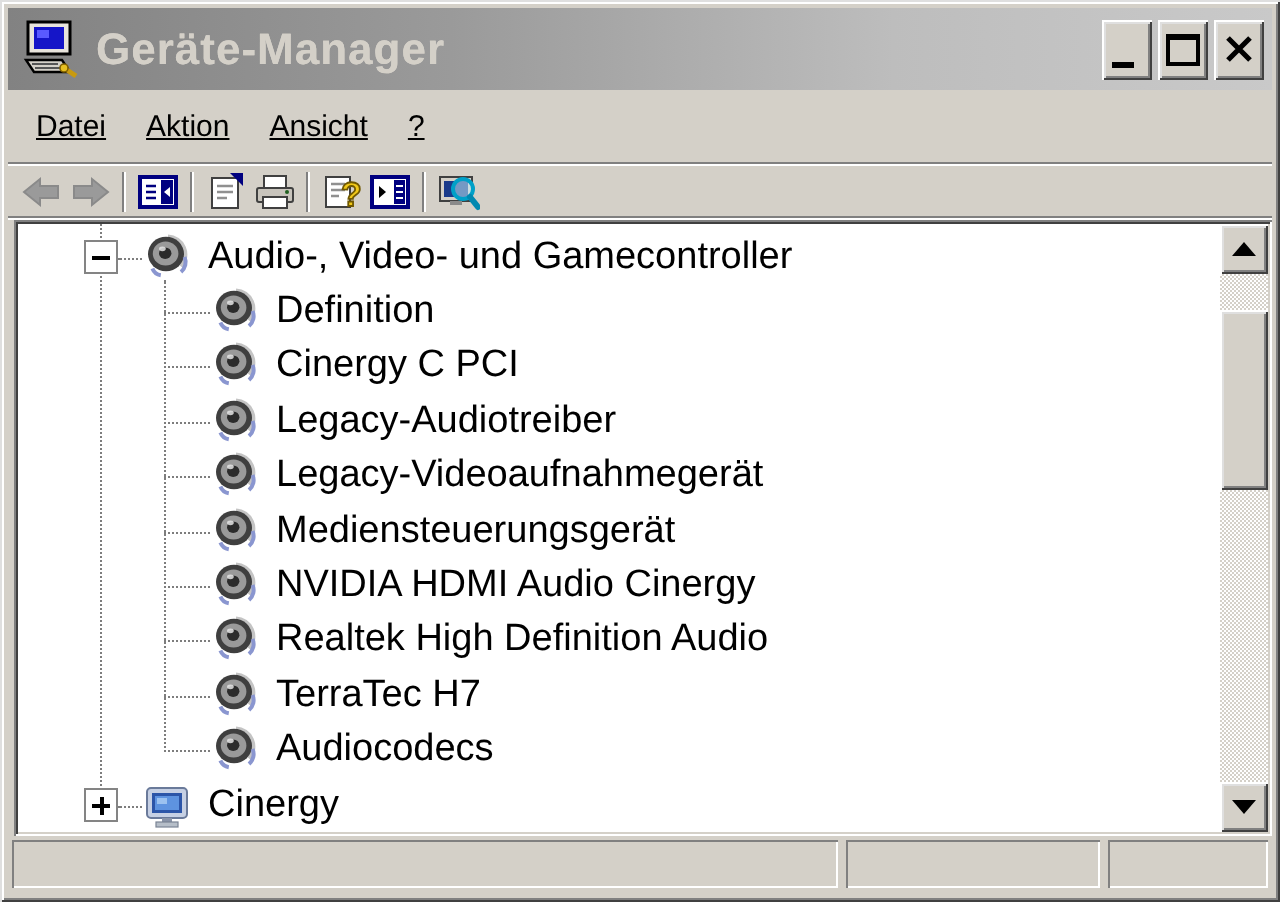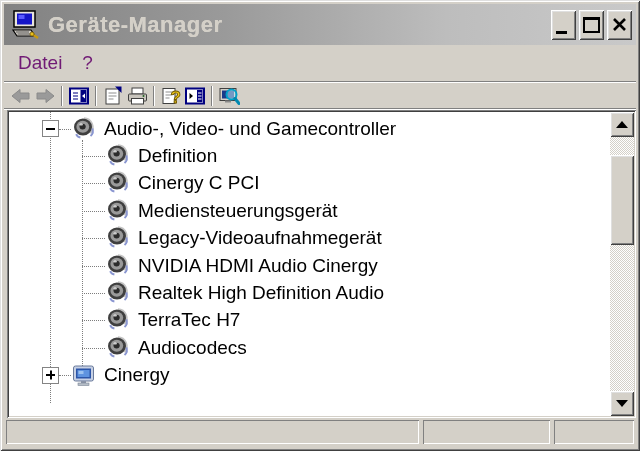--- a/index.html
+++ b/index.html
@@ -17,21 +17,21 @@
   .winbtns{display:flex;gap:3px;}
   .winbtn{width:25px;height:30px;background:#d4d0c8;position:relative;
     box-shadow:inset 1px 1px 0 #ffffff, inset -1px -1px 0 #404040,
                inset 2px 2px 0 #dfdfdf, inset -2px -2px 0 #808080;
     display:flex;align-items:center;justify-content:center;}
   .glyph-min{position:absolute;left:5px;bottom:6px;width:11px;height:3px;background:#000;}
   .glyph-max{width:13px;height:11px;border:2px solid #000;border-top-width:3px;}
   .glyph-close{width:15px;height:15px;}
   
   .menubar{position:absolute;left:4px;top:45px;right:4px;height:36px;display:flex;align-items:center;
-    font-size:19px;color:#701a75;padding-left:4px;}
+    font-size:15px;color:#000000;padding-left:4px;text-decoration:underline;}
   .menu-item{padding:4px 10px;cursor:default;white-space:nowrap;}
   .groove{position:absolute;left:4px;right:4px;height:2px;background:linear-gradient(#808080 50%,#ffffff 50%);}
   .groove.g1{top:81px;}
   .groove.g2{top:108px;}
   
   .toolbar{position:absolute;left:4px;top:83px;right:4px;height:25px;display:flex;align-items:center;padding-left:5px;}
   .tbtn{width:24px;height:24px;display:flex;align-items:center;justify-content:center;flex:0 0 auto;}
   .tsep{width:2px;height:20px;margin:0 4px;background:linear-gradient(to right,#808080 50%,#ffffff 50%);flex:0 0 auto;}
   
   .content{position:absolute;left:7px;top:110px;right:4px;bottom:33px;background:#fff;
@@ -102,20 +102,22 @@
         <div class="winbtn">
           <svg class="glyph-close" viewBox="0 0 15 15">
             <path d="M2,2 L13,13 M13,2 L2,13" stroke="#000" stroke-width="2.6"></path>
           </svg>
         </div>
       </div>
     </div>
 
     <div class="menubar">
       <span class="menu-item">Datei</span>
+      <span class="menu-item">Aktion</span>
+      <span class="menu-item">Ansicht</span>
       <span class="menu-item">?</span>
     </div>
     <div class="groove g1"></div>
 
     <div class="toolbar">
       <div class="tbtn">
         <svg width="22" height="22" viewBox="0 0 22 22">
           <path d="M2,11 L10,4.5 V8 H19 V14 H10 V17.5 Z" fill="#9a9a9a" stroke="#8a8a8a"></path>
         </svg>
       </div>
@@ -222,47 +224,60 @@
               <ellipse cx="12" cy="11" rx="9" ry="8.6" fill="#3f3f3f"></ellipse>
               <ellipse cx="11.8" cy="10.8" rx="6.4" ry="6" fill="#9a9a9a"></ellipse>
               <ellipse cx="11.6" cy="10.6" rx="3.1" ry="2.9" fill="#2b2b2b"></ellipse>
               <ellipse cx="10.2" cy="8.4" rx="1.7" ry="1.2" fill="#e4e4e4" opacity="0.85"></ellipse>
               <path d="M21.3,12.5 a6.5,6.5 0 0 1 -1.8,7.5" stroke="#8a96d0" stroke-width="2" fill="none"></path>
               <path d="M5.2,18.2 a5.5,5.5 0 0 0 4.2,3.4" stroke="#8a96d0" stroke-width="2" fill="none"></path>
             </svg>
             <span class="node-label">Cinergy C PCI</span>
           </div>
 
+          <div class="trow">
+            <span class="stub lvl2"></span>
+            <svg class="node-icon lvl2-icon" viewBox="0 0 26 26">
+              <path d="M13,2.5 a8.8,8.8 0 0 1 6.3,14.6" stroke="#c4c4c4" stroke-width="2.4" fill="none"></path>
+              <ellipse cx="12" cy="11" rx="9" ry="8.6" fill="#3f3f3f"></ellipse>
+              <ellipse cx="11.8" cy="10.8" rx="6.4" ry="6" fill="#9a9a9a"></ellipse>
+              <ellipse cx="11.6" cy="10.6" rx="3.1" ry="2.9" fill="#2b2b2b"></ellipse>
+              <ellipse cx="10.2" cy="8.4" rx="1.7" ry="1.2" fill="#e4e4e4" opacity="0.85"></ellipse>
+              <path d="M21.3,12.5 a6.5,6.5 0 0 1 -1.8,7.5" stroke="#8a96d0" stroke-width="2" fill="none"></path>
+              <path d="M5.2,18.2 a5.5,5.5 0 0 0 4.2,3.4" stroke="#8a96d0" stroke-width="2" fill="none"></path>
+            </svg>
+            <span class="node-label">Legacy-Audiotreiber</span>
+          </div>
+
+          <div class="trow">
+            <span class="stub lvl2"></span>
+            <svg class="node-icon lvl2-icon" viewBox="0 0 26 26">
+              <path d="M13,2.5 a8.8,8.8 0 0 1 6.3,14.6" stroke="#c4c4c4" stroke-width="2.4" fill="none"></path>
+              <ellipse cx="12" cy="11" rx="9" ry="8.6" fill="#3f3f3f"></ellipse>
+              <ellipse cx="11.8" cy="10.8" rx="6.4" ry="6" fill="#9a9a9a"></ellipse>
+              <ellipse cx="11.6" cy="10.6" rx="3.1" ry="2.9" fill="#2b2b2b"></ellipse>
+              <ellipse cx="10.2" cy="8.4" rx="1.7" ry="1.2" fill="#e4e4e4" opacity="0.85"></ellipse>
+              <path d="M21.3,12.5 a6.5,6.5 0 0 1 -1.8,7.5" stroke="#8a96d0" stroke-width="2" fill="none"></path>
+              <path d="M5.2,18.2 a5.5,5.5 0 0 0 4.2,3.4" stroke="#8a96d0" stroke-width="2" fill="none"></path>
+            </svg>
+            <span class="node-label">Legacy-Videoaufnahmegerät</span>
+          </div>
 
           <div class="trow">
             <span class="stub lvl2"></span>
             <svg class="node-icon lvl2-icon" viewBox="0 0 26 26">
               <path d="M13,2.5 a8.8,8.8 0 0 1 6.3,14.6" stroke="#c4c4c4" stroke-width="2.4" fill="none"></path>
               <ellipse cx="12" cy="11" rx="9" ry="8.6" fill="#3f3f3f"></ellipse>
               <ellipse cx="11.8" cy="10.8" rx="6.4" ry="6" fill="#9a9a9a"></ellipse>
               <ellipse cx="11.6" cy="10.6" rx="3.1" ry="2.9" fill="#2b2b2b"></ellipse>
               <ellipse cx="10.2" cy="8.4" rx="1.7" ry="1.2" fill="#e4e4e4" opacity="0.85"></ellipse>
               <path d="M21.3,12.5 a6.5,6.5 0 0 1 -1.8,7.5" stroke="#8a96d0" stroke-width="2" fill="none"></path>
               <path d="M5.2,18.2 a5.5,5.5 0 0 0 4.2,3.4" stroke="#8a96d0" stroke-width="2" fill="none"></path>
             </svg>
             <span class="node-label">Mediensteuerungsgerät</span>
-          </div>
-
-          <div class="trow">
-            <span class="stub lvl2"></span>
-            <svg class="node-icon lvl2-icon" viewBox="0 0 26 26">
-              <path d="M13,2.5 a8.8,8.8 0 0 1 6.3,14.6" stroke="#c4c4c4" stroke-width="2.4" fill="none"></path>
-              <ellipse cx="12" cy="11" rx="9" ry="8.6" fill="#3f3f3f"></ellipse>
-              <ellipse cx="11.8" cy="10.8" rx="6.4" ry="6" fill="#9a9a9a"></ellipse>
-              <ellipse cx="11.6" cy="10.6" rx="3.1" ry="2.9" fill="#2b2b2b"></ellipse>
-              <ellipse cx="10.2" cy="8.4" rx="1.7" ry="1.2" fill="#e4e4e4" opacity="0.85"></ellipse>
-              <path d="M21.3,12.5 a6.5,6.5 0 0 1 -1.8,7.5" stroke="#8a96d0" stroke-width="2" fill="none"></path>
-              <path d="M5.2,18.2 a5.5,5.5 0 0 0 4.2,3.4" stroke="#8a96d0" stroke-width="2" fill="none"></path>
-            </svg>
-            <span class="node-label">Legacy-Videoaufnahmegerät</span>
           </div>
 
           <div class="trow">
             <span class="stub lvl2"></span>
             <svg class="node-icon lvl2-icon" viewBox="0 0 26 26">
               <path d="M13,2.5 a8.8,8.8 0 0 1 6.3,14.6" stroke="#c4c4c4" stroke-width="2.4" fill="none"></path>
               <ellipse cx="12" cy="11" rx="9" ry="8.6" fill="#3f3f3f"></ellipse>
               <ellipse cx="11.8" cy="10.8" rx="6.4" ry="6" fill="#9a9a9a"></ellipse>
               <ellipse cx="11.6" cy="10.6" rx="3.1" ry="2.9" fill="#2b2b2b"></ellipse>
               <ellipse cx="10.2" cy="8.4" rx="1.7" ry="1.2" fill="#e4e4e4" opacity="0.85"></ellipse>

